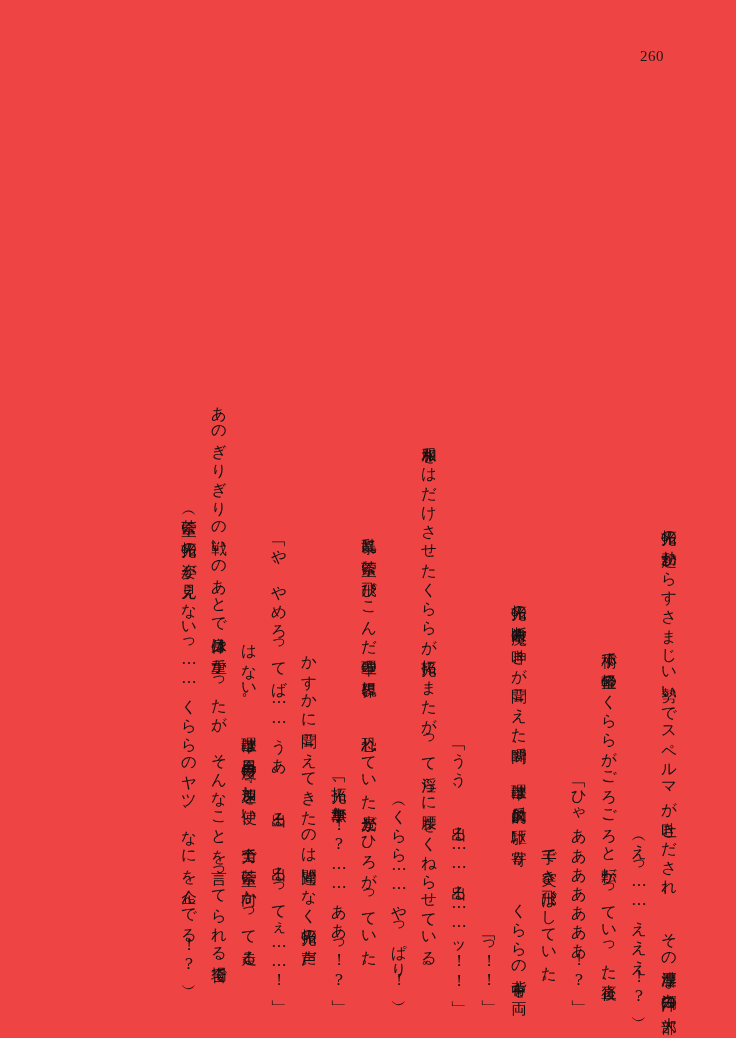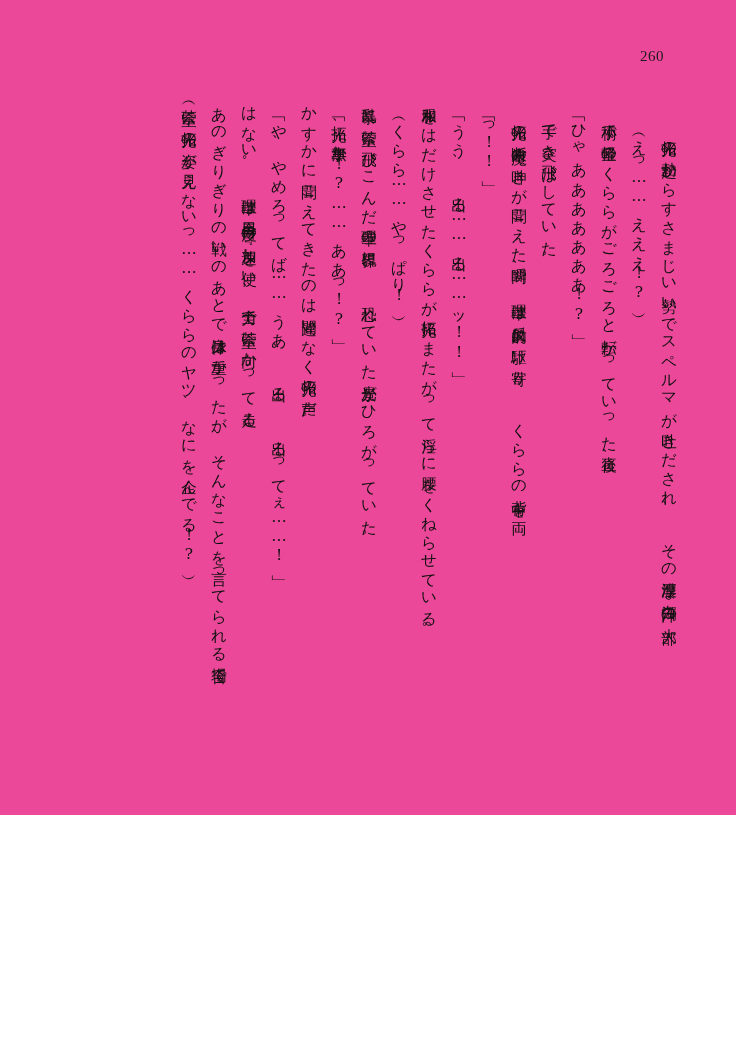--- a/index.html
+++ b/index.html
@@ -6,23 +6,24 @@
     margin: 0;
     padding: 0;
     background: #ffffff;
   }
   body {
     font-family: "Liberation Serif", "DejaVu Serif", serif;
   }
   .page {
     position: relative;
     width: 736px;
-    height: 815px;
-    background: #ec4899;
+    height: 1038px;
+    background: #ef4444;
     overflow: hidden;
+    text-align: right;
   }
   
   .page-number {
     position: absolute;
     top: 48px;
     right: 72px;
     font-size: 15px;
     color: #1a1a1a;
     letter-spacing: 0.5px;
     font-family: "Liberation Serif", "DejaVu Serif", serif;

